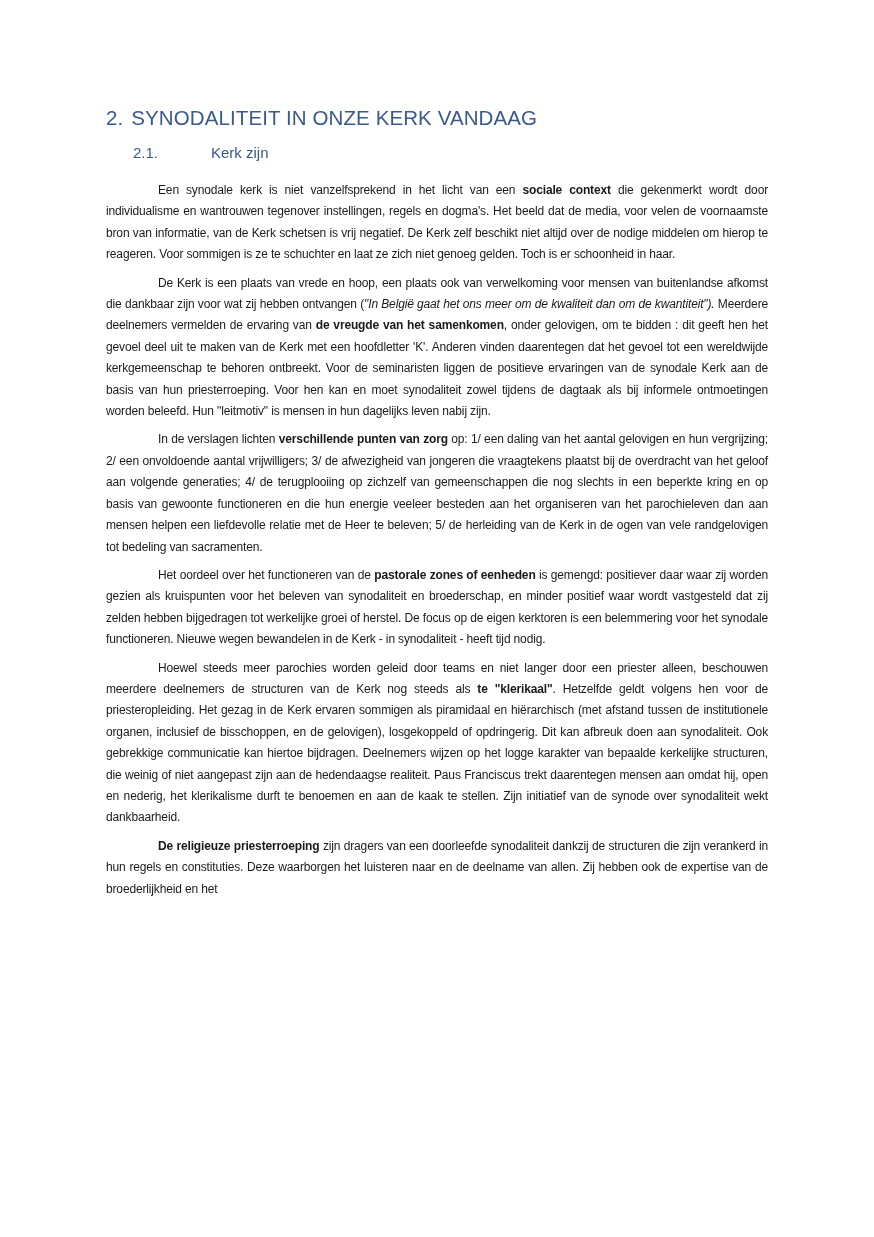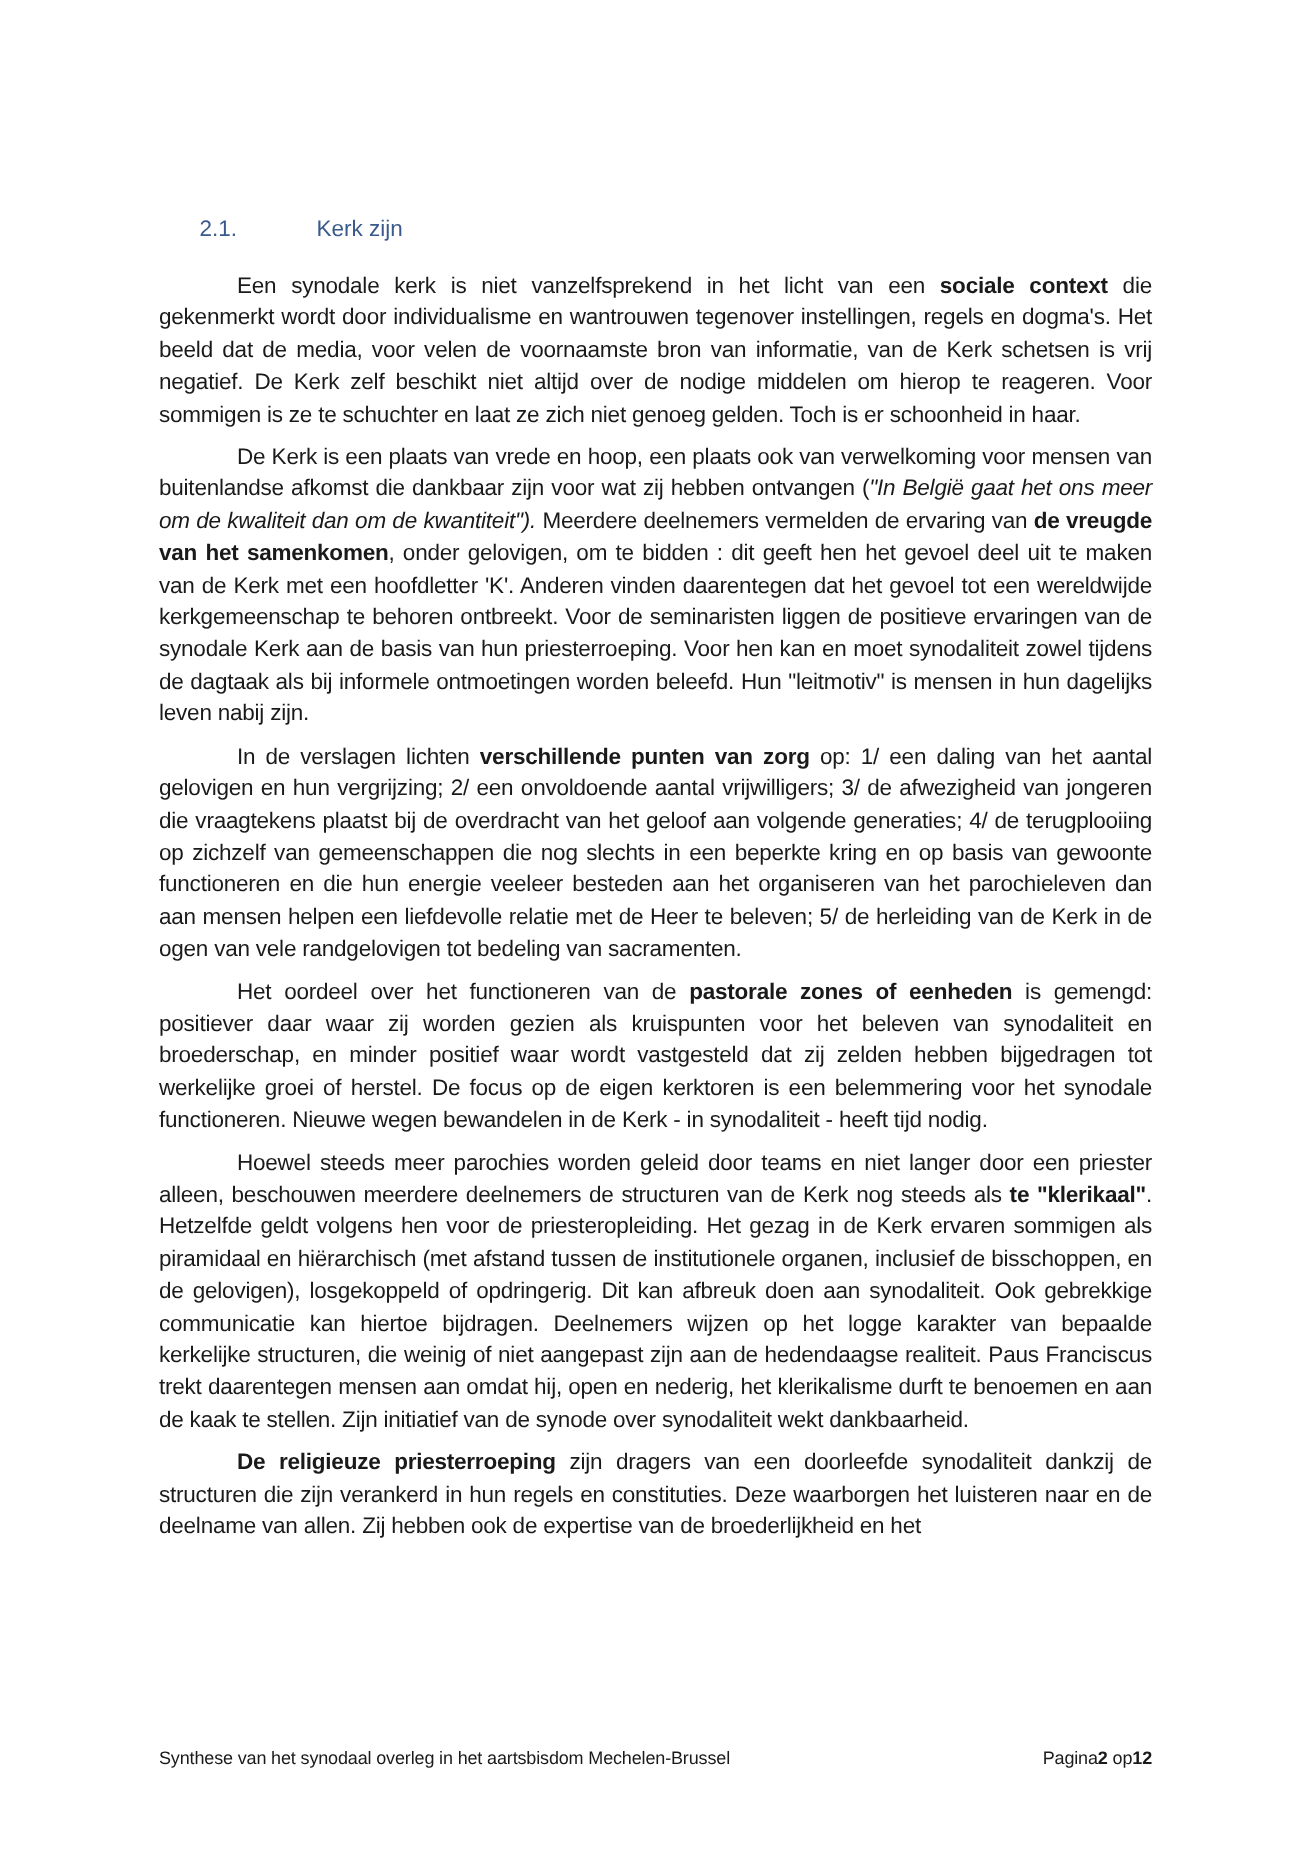--- a/index.html
+++ b/index.html
@@ -16,49 +16,48 @@
       font-weight: normal; margin: 0; white-space: nowrap;
     }
     .h1 .num { margin-right: 8px; }
     .h2 {
       position: absolute; left: 133px; top: 144px;
       font-size: 15px; color: #3a5a8c; font-weight: normal; margin: 0; white-space: nowrap;
     }
     .h2 .num { display: inline-block; width: 78px; }
     .body {
       position: absolute; left: 106px; top: 180px; width: 662px;
-      font-size: 15px; line-height: 21.4px;
+      font-size: 12px; line-height: 21.4px;
     }
     .body p {
       margin: 0 0 7px 0; text-align: justify; text-indent: 52px;
       letter-spacing: -0.15px;
     }
     .body p b { font-weight: bold; }
     .body p i { font-style: italic; }
     .footer {
       position: absolute; left: 106px; top: 1165px; width: 662px;
       font-size: 12px; color: #1a1a1a; display: flex; justify-content: space-between;
       letter-spacing: -0.1px;
     }
     .footer .pager b { font-weight: bold; }
   </style>
 </head>
 <body>
 
 <div class="page">
+  <h1 class="h1">
+    <span class="num">2.</span><span>SYNODALITEIT IN ONZE KERK VANDAAG</span>
+  </h1>
   <h2 class="h2">
     <span class="num">2.1.</span><span>Kerk zijn</span>
   </h2>
 
   <div class="body">
     <p><span>Een synodale kerk is niet vanzelfsprekend in het licht van een </span><b>sociale context</b><span> die gekenmerkt wordt door individualisme en wantrouwen tegenover instellingen, regels en dogma's. Het beeld dat de media, voor velen de voornaamste bron van informatie, van de Kerk schetsen is vrij negatief. De Kerk zelf beschikt niet altijd over de nodige middelen om hierop te reageren. Voor sommigen is ze te schuchter en laat ze zich niet genoeg gelden. Toch is er schoonheid in haar.</span></p>
     <p><span>De Kerk is een plaats van vrede en hoop, een plaats ook van verwelkoming voor mensen van buitenlandse afkomst die dankbaar zijn voor wat zij hebben ontvangen (</span><i>"In België gaat het ons meer om de kwaliteit dan om de kwantiteit").</i><span> Meerdere deelnemers vermelden de ervaring van </span><b>de vreugde van het samenkomen</b><span>, onder gelovigen, om te bidden : dit geeft hen het gevoel deel uit te maken van de Kerk met een hoofdletter 'K'. Anderen vinden daarentegen dat het gevoel tot een wereldwijde kerkgemeenschap te behoren ontbreekt. Voor de seminaristen liggen de positieve ervaringen van de synodale Kerk aan de basis van hun priesterroeping. Voor hen kan en moet synodaliteit zowel tijdens de dagtaak als bij informele ontmoetingen worden beleefd. Hun "leitmotiv" is mensen in hun dagelijks leven nabij zijn.</span></p>
     <p><span>In de verslagen lichten </span><b>verschillende punten van zorg</b><span> op: 1/ een daling van het aantal gelovigen en hun vergrijzing; 2/ een onvoldoende aantal vrijwilligers; 3/ de afwezigheid van jongeren die vraagtekens plaatst bij de overdracht van het geloof aan volgende generaties; 4/ de terugplooiing op zichzelf van gemeenschappen die nog slechts in een beperkte kring en op basis van gewoonte functioneren en die hun energie veeleer besteden aan het organiseren van het parochieleven dan aan mensen helpen een liefdevolle relatie met de Heer te beleven; 5/ de herleiding van de Kerk in de ogen van vele randgelovigen tot bedeling van sacramenten.</span></p>
     <p><span>Het oordeel over het functioneren van de </span><b>pastorale zones of eenheden</b><span> is gemengd: positiever daar waar zij worden gezien als kruispunten voor het beleven van synodaliteit en broederschap, en minder positief waar wordt vastgesteld dat zij zelden hebben bijgedragen tot werkelijke groei of herstel. De focus op de eigen kerktoren is een belemmering voor het synodale functioneren. Nieuwe wegen bewandelen in de Kerk - in synodaliteit - heeft tijd nodig.</span></p>
     <p><span>Hoewel steeds meer parochies worden geleid door teams en niet langer door een priester alleen, beschouwen meerdere deelnemers de structuren van de Kerk nog steeds als </span><b>te "klerikaal"</b><span>. Hetzelfde geldt volgens hen voor de priesteropleiding. Het gezag in de Kerk ervaren sommigen als piramidaal en hiërarchisch (met afstand tussen de institutionele organen, inclusief de bisschoppen, en de gelovigen), losgekoppeld of opdringerig. Dit kan afbreuk doen aan synodaliteit. Ook gebrekkige communicatie kan hiertoe bijdragen. Deelnemers wijzen op het logge karakter van bepaalde kerkelijke structuren, die weinig of niet aangepast zijn aan de hedendaagse realiteit. Paus Franciscus trekt daarentegen mensen aan omdat hij, open en nederig, het klerikalisme durft te benoemen en aan de kaak te stellen. Zijn initiatief van de synode over synodaliteit wekt dankbaarheid.</span></p>
     <p><b>De religieuze priesterroeping</b><span> zijn dragers van een doorleefde synodaliteit dankzij de structuren die zijn verankerd in hun regels en constituties. Deze waarborgen het luisteren naar en de deelname van allen. Zij hebben ook de expertise van de broederlijkheid en het</span></p>
   </div>
 
-  <div class="footer">
-    <span>Synthese van het synodaal overleg in het aartsbisdom Mechelen-Brussel</span>
-    <span class="pager"><span>Pagina</span><b>2</b> <span>op</span><b>12</b></span>
-  </div>
 </div>
 
 </body></html>

